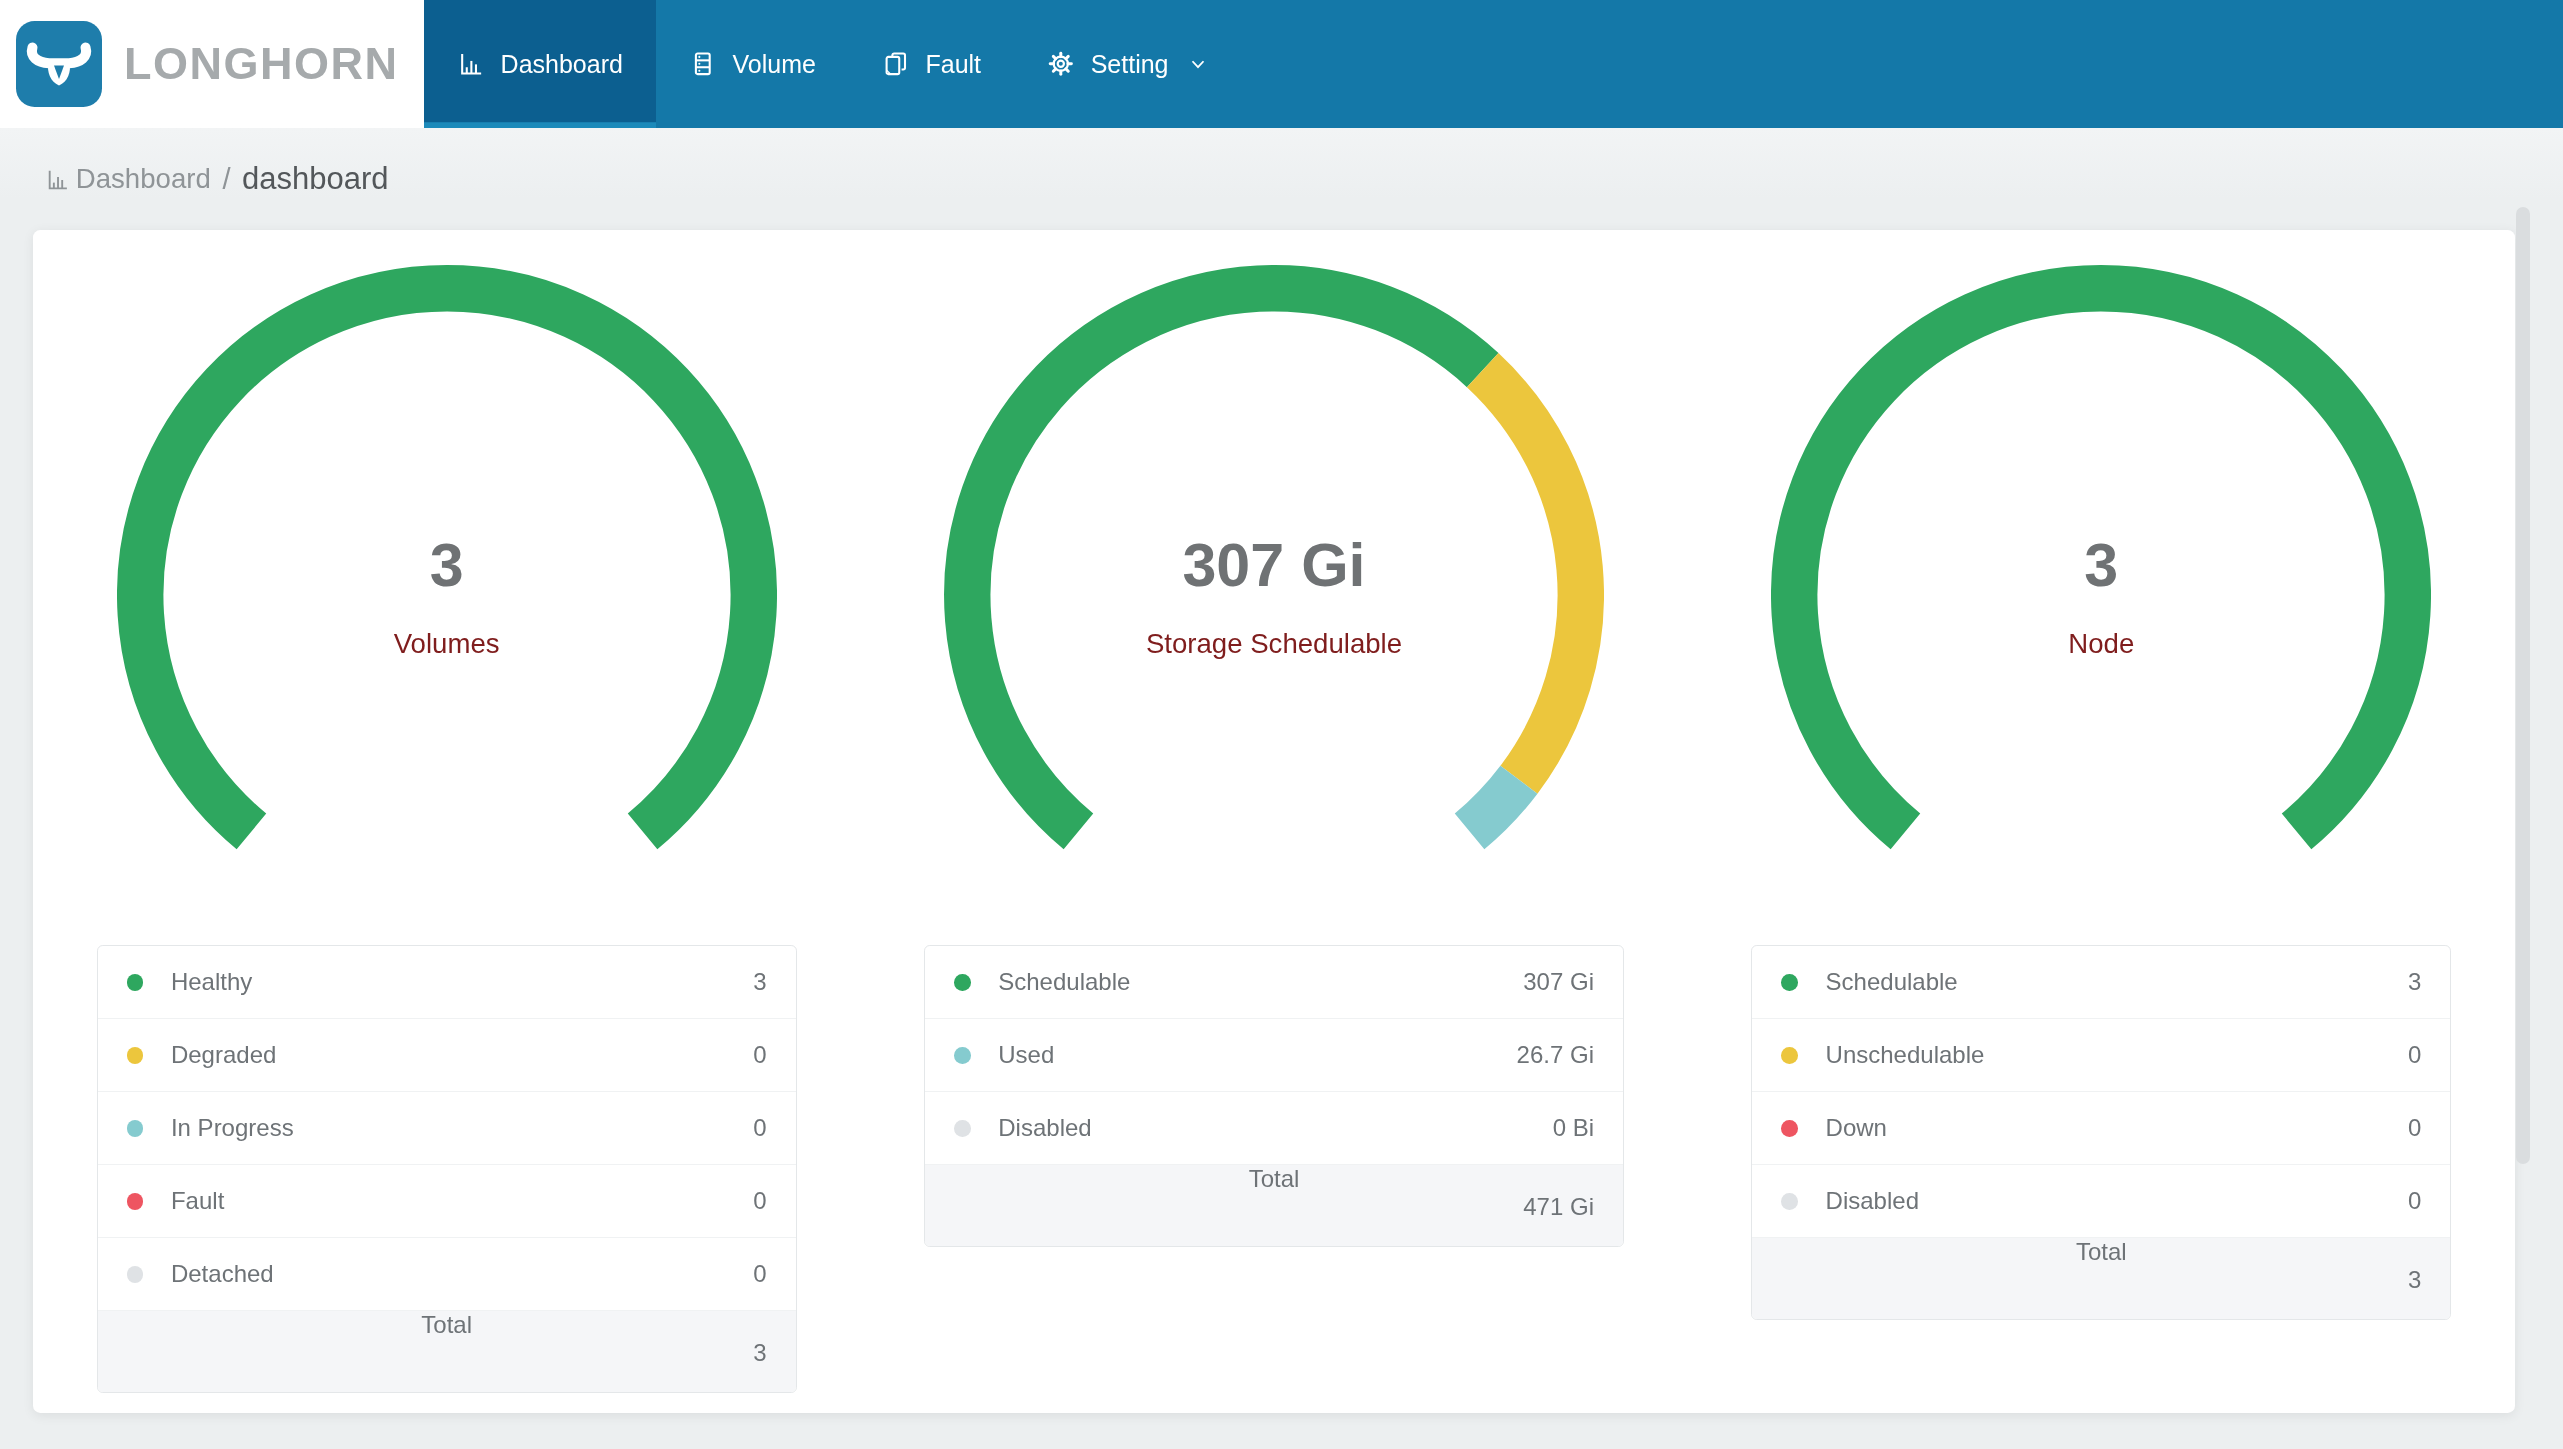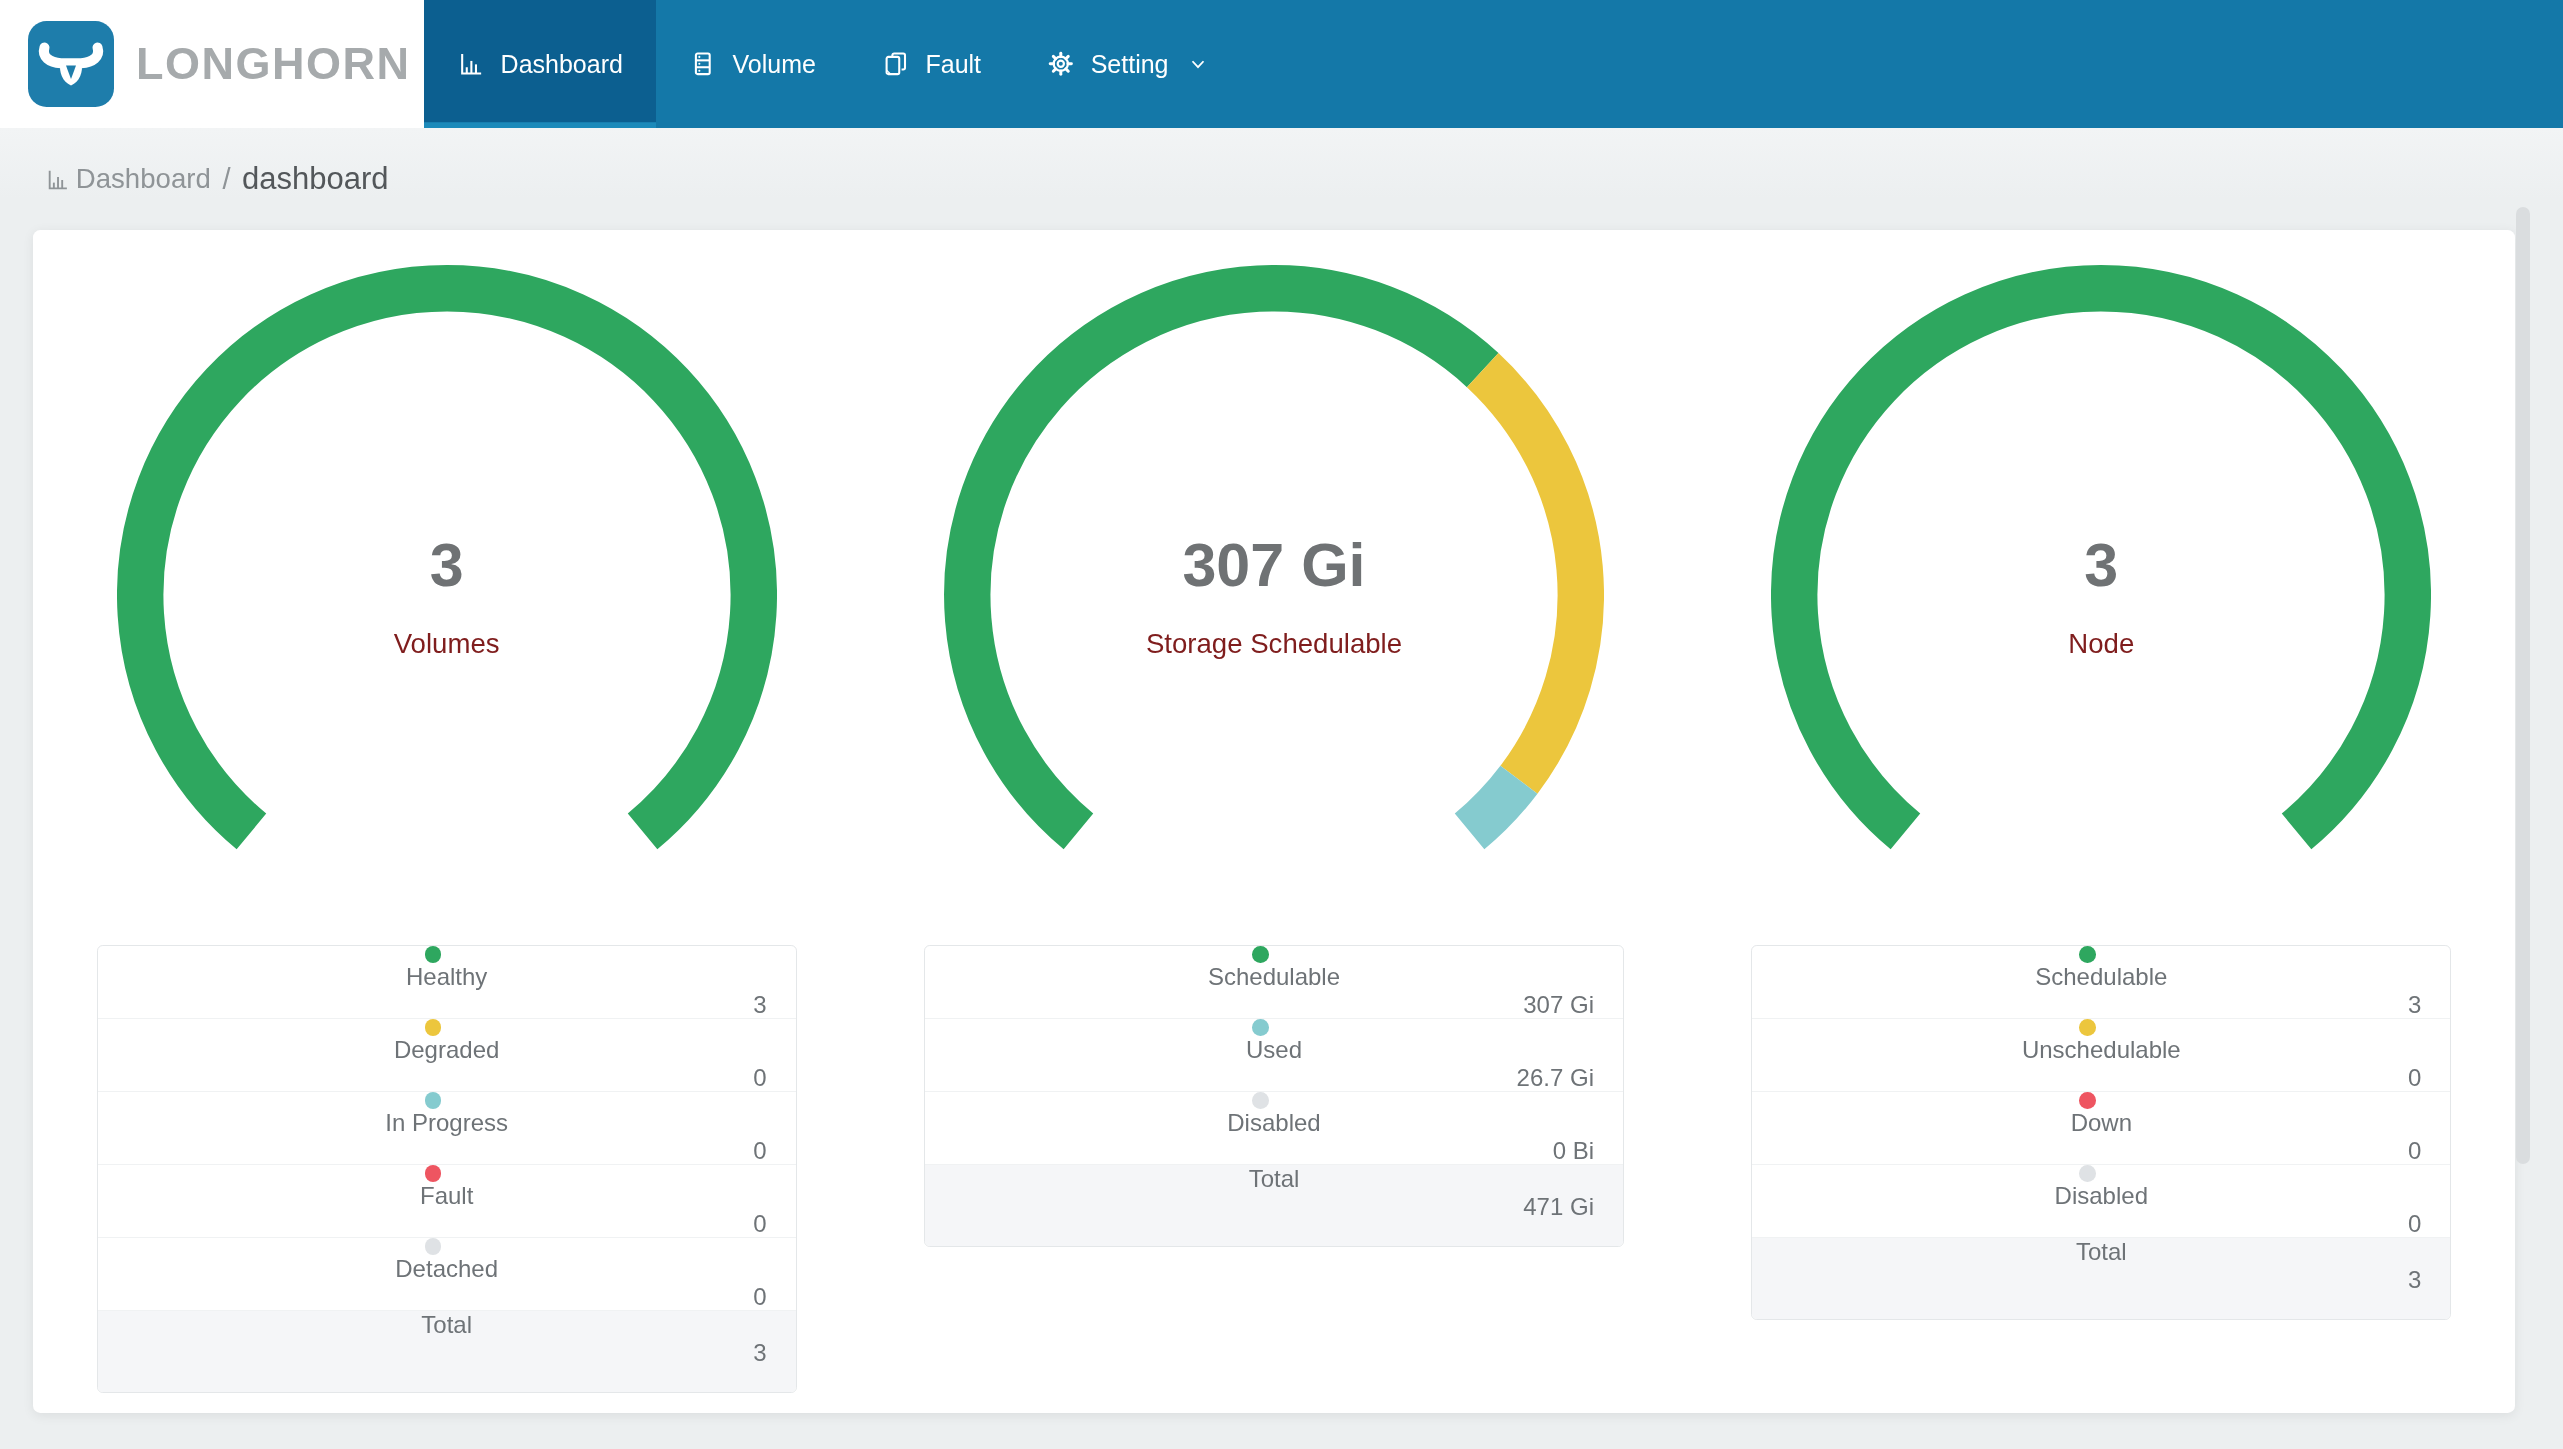--- a/index.html
+++ b/index.html
@@ -16,21 +16,21 @@
     height:128px;
     background:var(--navbar-bg);
     display:flex;
     align-items:stretch;
   }
   .logo-block {
     width:424px;
     background:#ffffff;
     display:flex;
     align-items:center;
-    padding-left:28px;
+    padding-left:16px;
     gap:22px;
     flex:none;
   }
   .logo-icon { width:86px; height:86px; flex:none; }
   .logo-icon svg { width:100%; height:100%; display:block; }
   .wordmark {
     font-size:45px;
     font-weight:bold;
     letter-spacing:1.5px;
     color:var(--wordmark);
@@ -114,21 +114,20 @@
     overflow:hidden;
     font-size:24px;
   }
   .legend-row {
     display:flex;
     align-items:center;
     height:73px;
     padding:0 29px;
     border-bottom:1.5px solid #F0F2F3;
     cursor:pointer;
-    flex-direction:column;
   }
   .dot {
     width:16.7px; height:16.7px;
     border-radius:50%;
     margin-right:27.6px;
     flex:none;
   }
   .legend-label { color:#6E7377; }
   .legend-value { margin-left:auto; color:#6E7377; }
   .legend-total {

